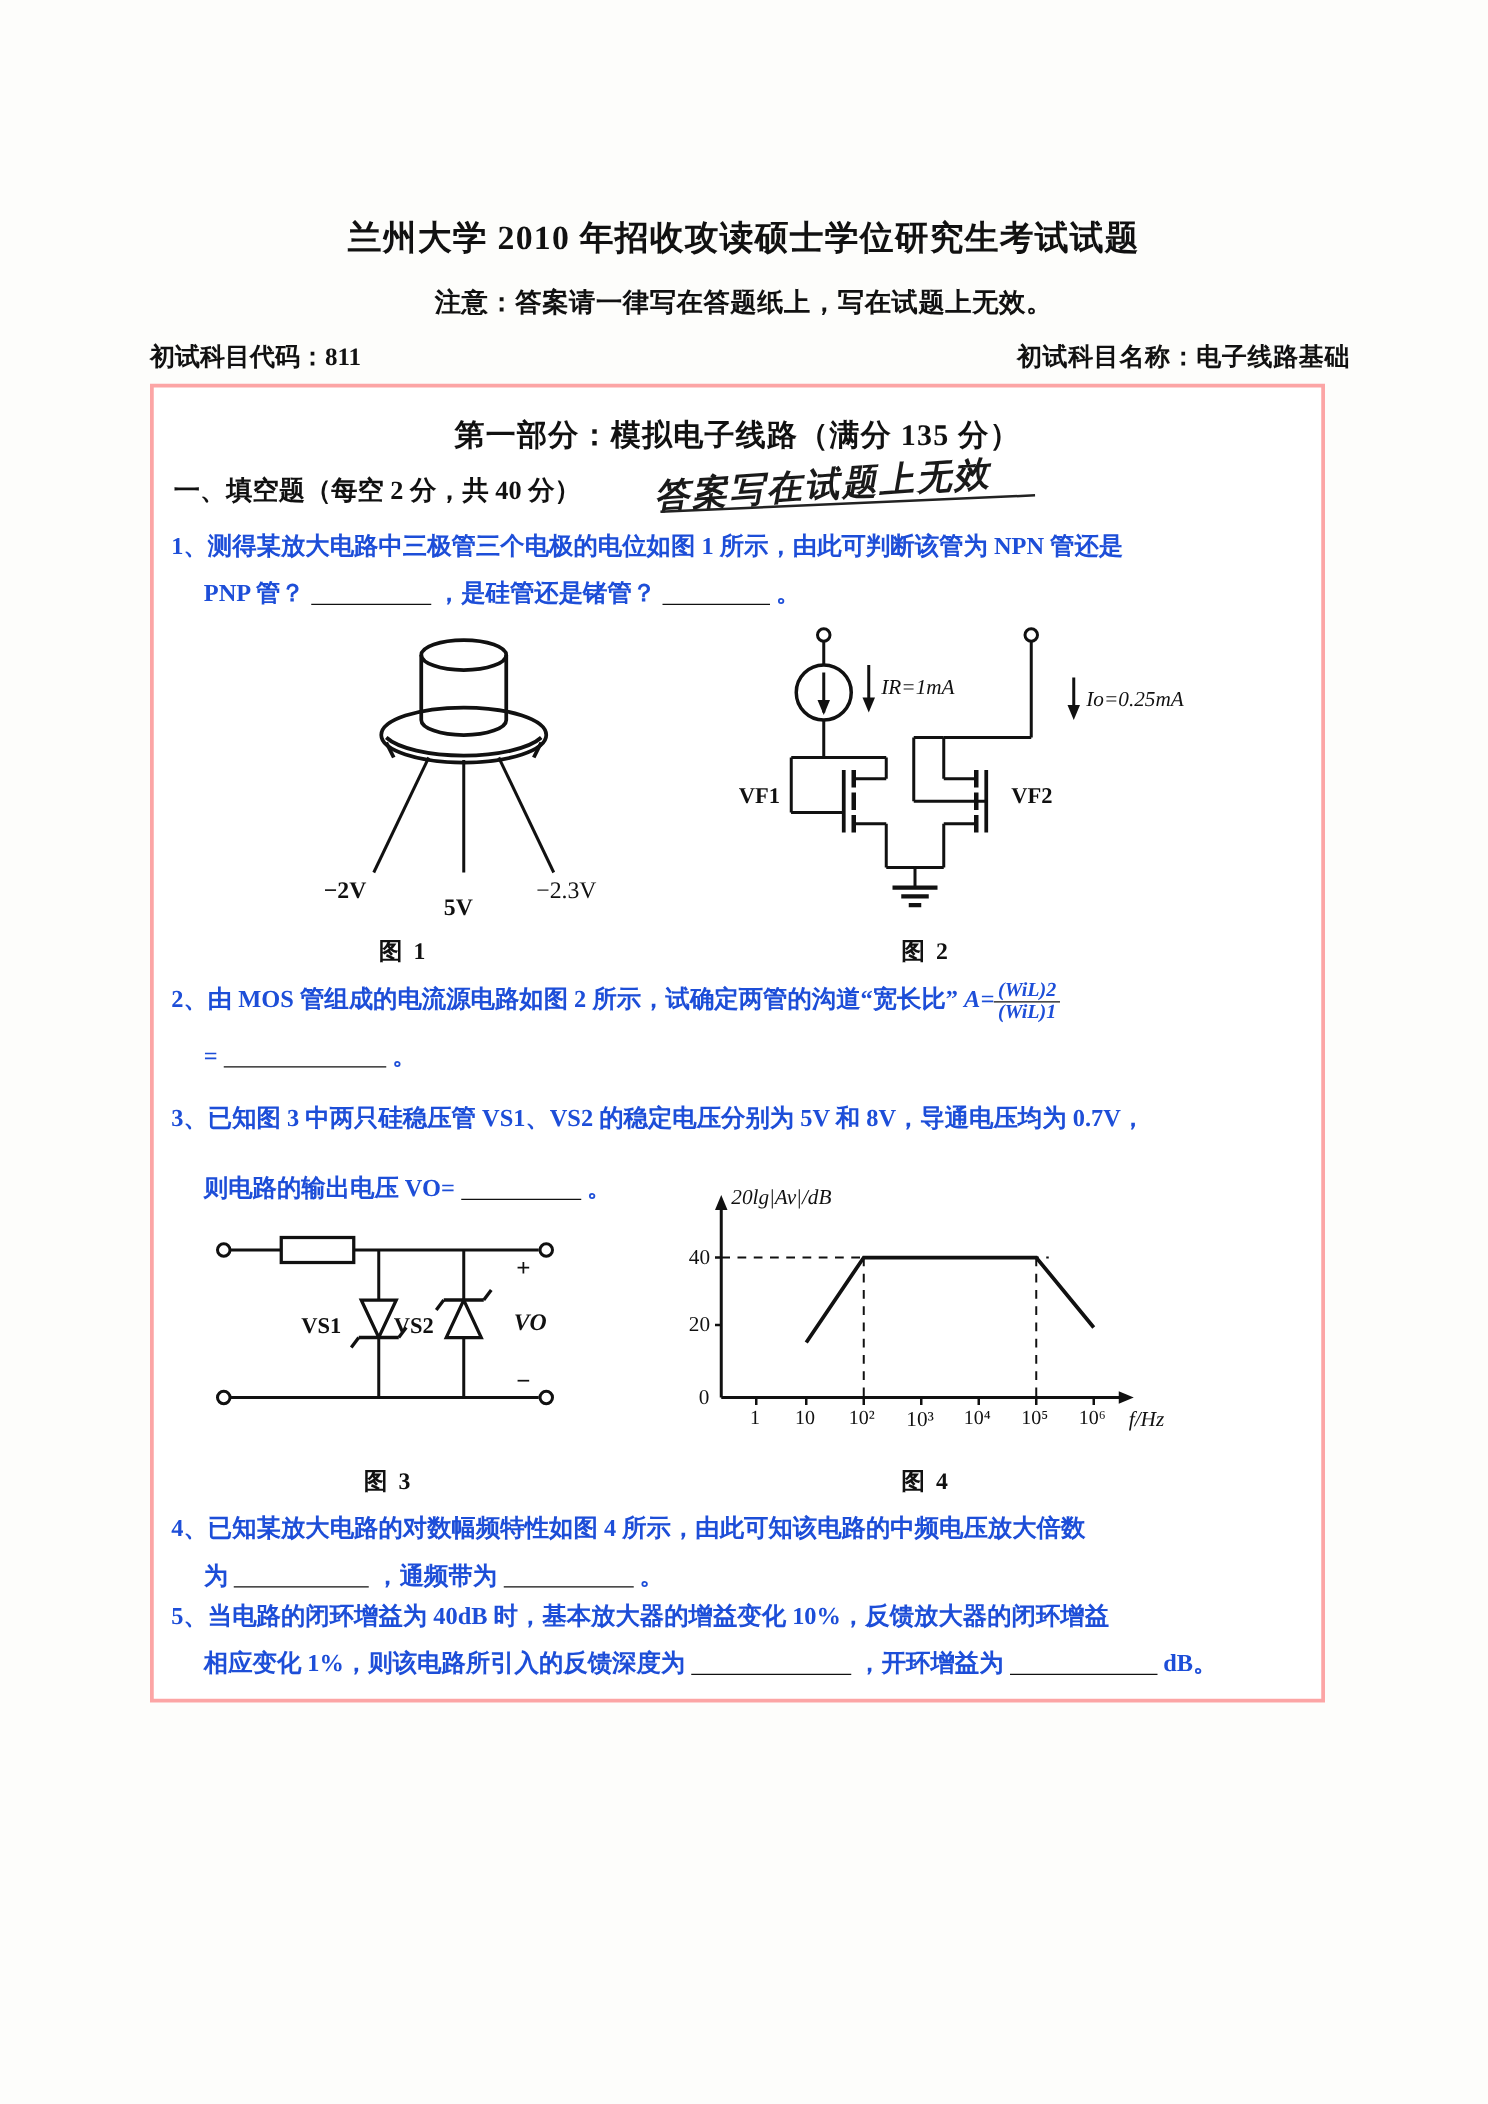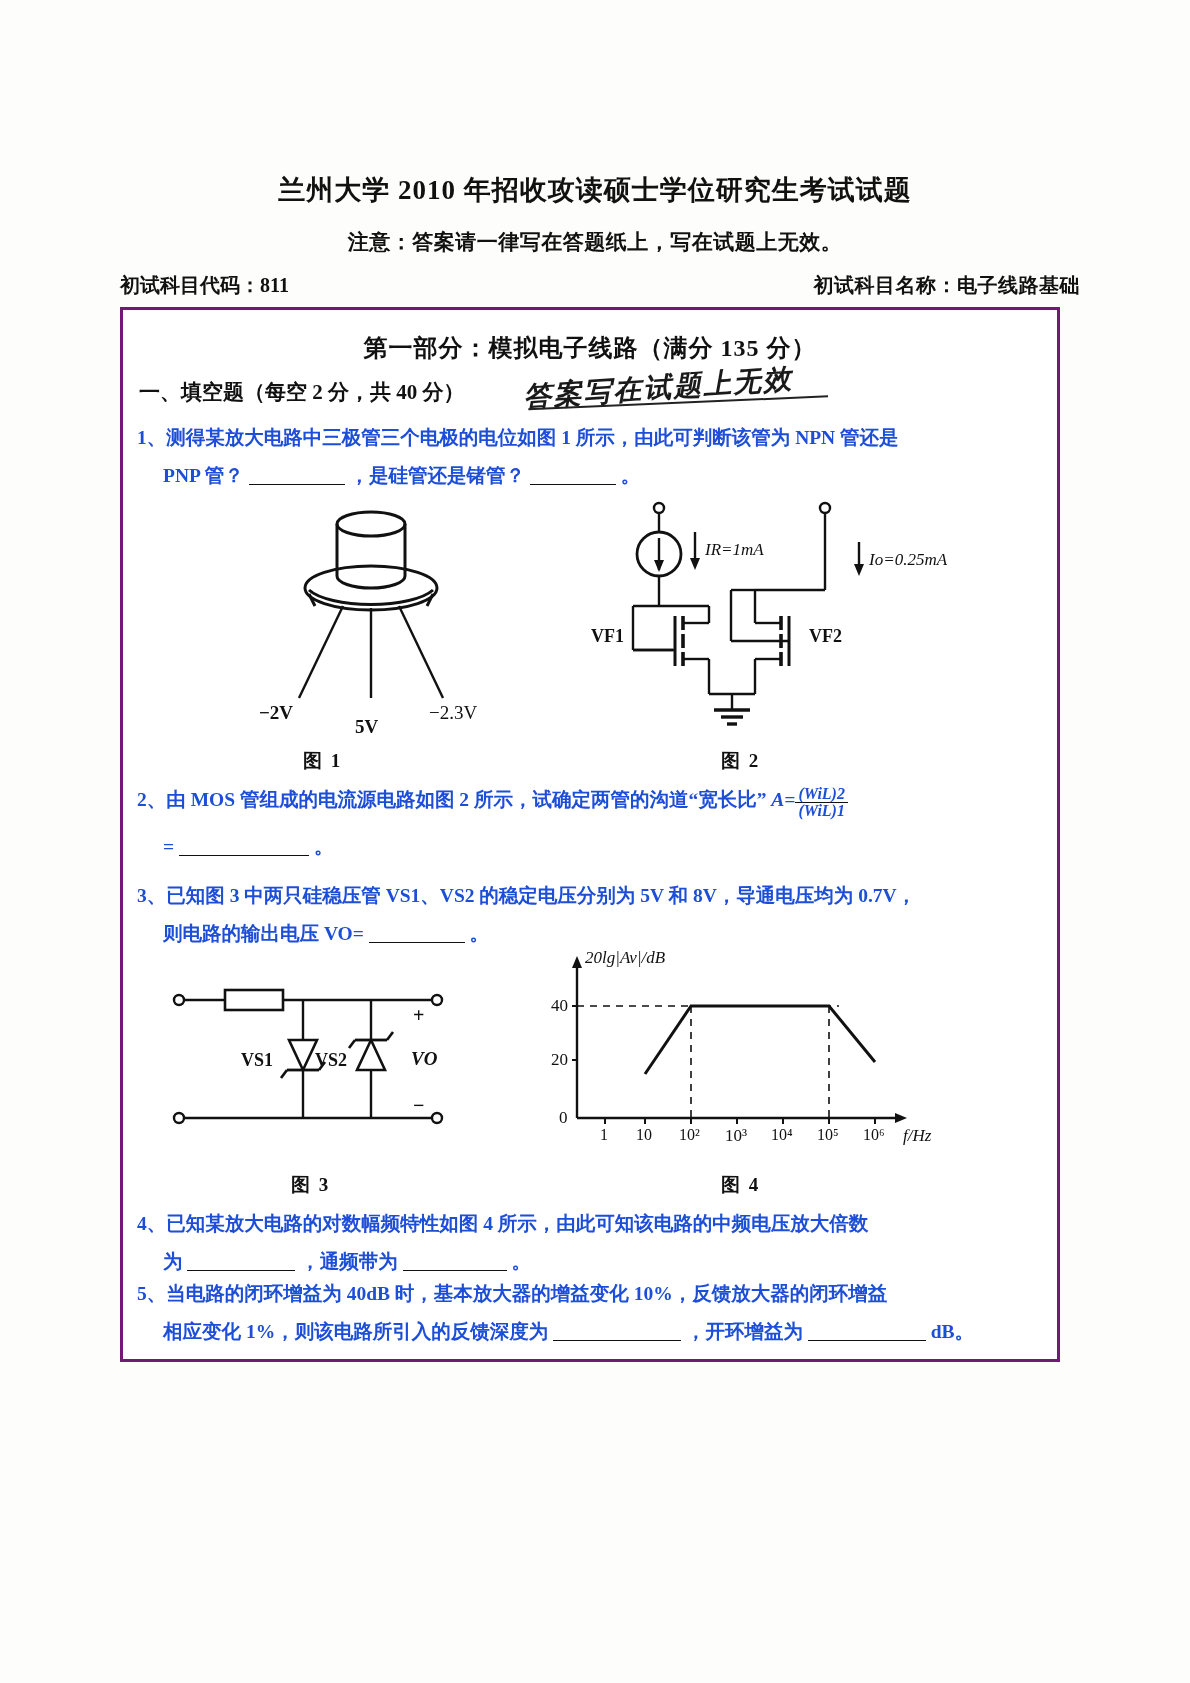--- a/index.html
+++ b/index.html
@@ -28,21 +28,21 @@
   }
   .codeline{
     position:absolute;top:272px;left:120px;width:960px;
     font-size:20px;font-weight:bold;
     display:flex;justify-content:space-between;
   }
   .codeline .right{letter-spacing:.5px;}
   .framebox{
     position:absolute;left:120px;top:307px;
     width:940px;height:1055px;
-    border:3px solid #701a75;
+    border:3px solid #fca5a5;
     box-sizing:border-box;
     background:#fff;
   }
   .part-title{
     position:absolute;left:0;top:22px;width:100%;
     text-align:center;font-size:24px;font-weight:bold;
     letter-spacing:1px;
   }
   .sec1{
     position:absolute;left:16px;top:68px;
@@ -211,21 +211,21 @@
       <span class="ital">A=</span><span class="fracwrap"><span class="num">(WiL)2</span><br><span class="den">(WiL)1</span></span>
       <div style="margin-left:26px;margin-top:12px;">
         <span>=</span>
         <span class="blank" style="width:130px;"></span>
         <span>。</span>
       </div>
     </div>
 
     <div class="q" style="left:14px;top:570px;width:910px;">
       <span>3、</span><span>已知图 3 中两只硅稳压管 VS1、VS2 的稳定电压分别为 5V 和 8V，导通电压均为 0.7V，</span>
-      <div style="margin-left:26px;margin-top:6px;">
+      <div style="margin-left:26px;margin-top:24px;">
         <span>则电路的输出电压 VO=</span>
         <span class="blank" style="width:96px;"></span>
         <span>。</span>
       </div>
     </div>
 
     <div style="position:absolute;left:40px;top:668px;">
       <svg width="320" height="160" viewBox="0 0 320 160">
 
         <circle cx="16" cy="22" r="5" fill="none" stroke="#111" stroke-width="2.4"></circle>

